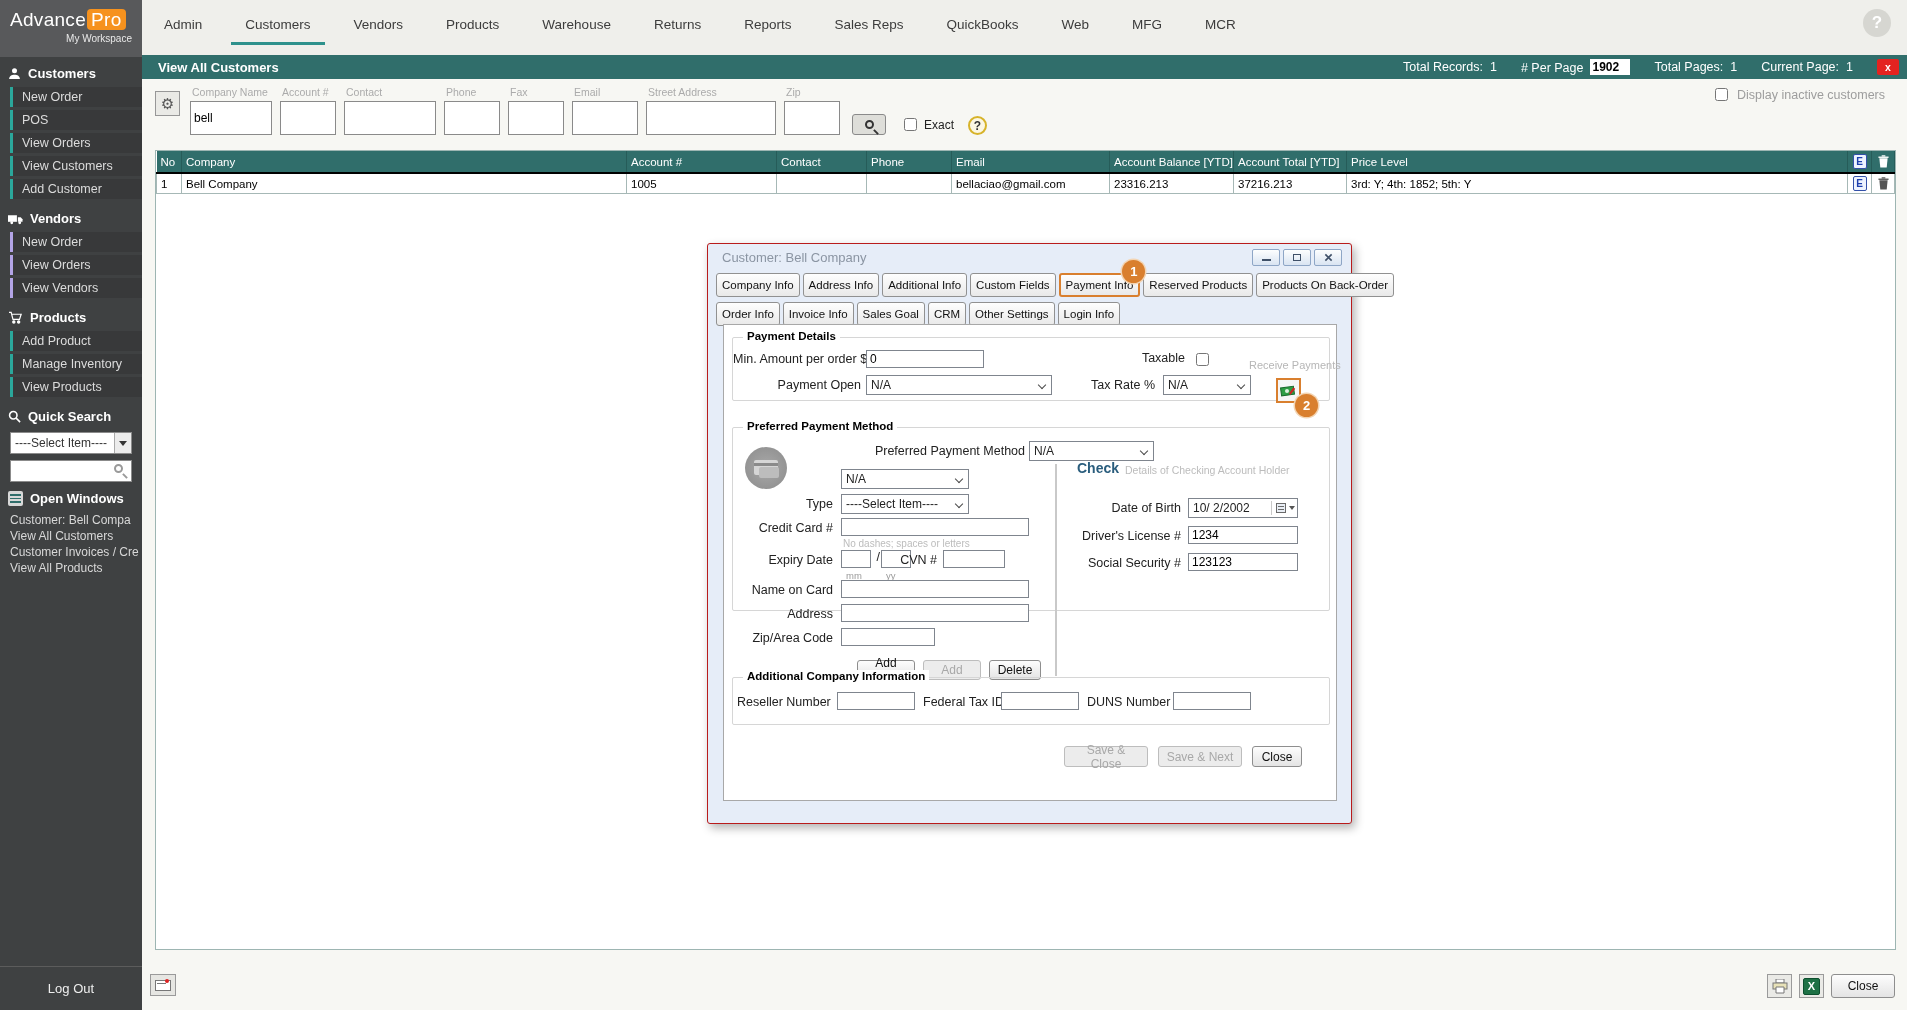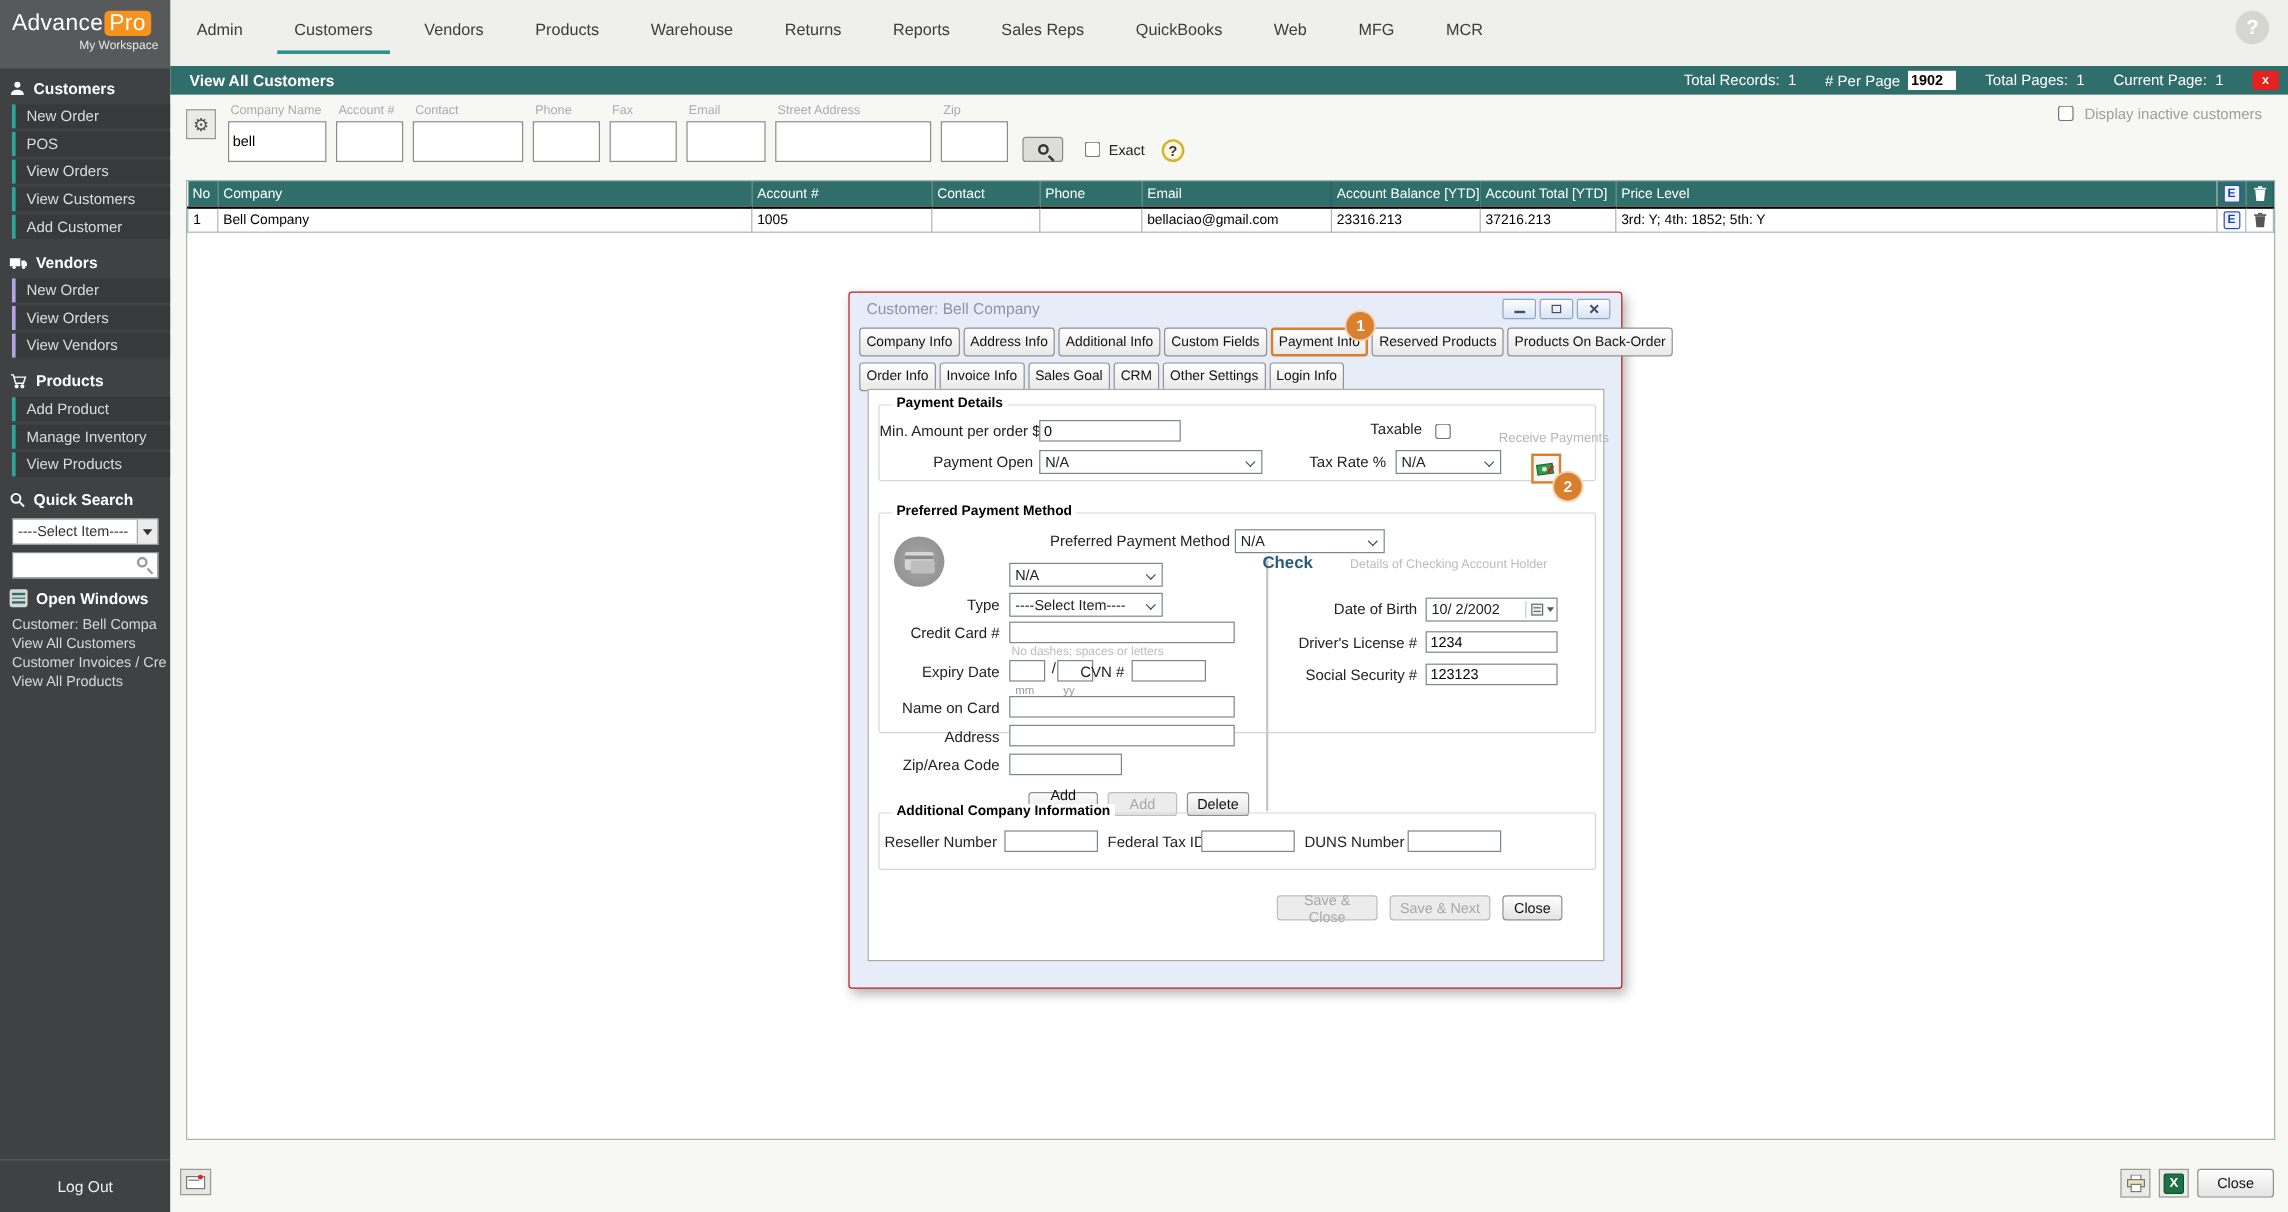--- a/index.html
+++ b/index.html
@@ -507,21 +507,21 @@
       <span class="lbl" style="left:0; width:100px; top:179px;">Address</span>
       <input class="tin" style="left: 108px; top: 176px; width: 188px;">
       <span class="lbl" style="left:0; width:100px; top:203px;">Zip/Area Code</span>
       <input class="tin" style="left: 108px; top: 200px; width: 94px;">
       <button class="btn" style="position:absolute; left:124px; top:232px; width:58px; height:20px;">Add New</button>
       <button class="btn disabled" style="position:absolute; left:190px; top:232px; width:58px; height:20px;">Add</button>
       <button class="btn" style="position:absolute; left:256px; top:232px; width:52px; height:20px;">Delete</button>
 
       <div class="vdiv" style="left:322px; top:36px; height:212px;"></div>
 
-      <span class="check-h" style="left:319px; top:32px;">Check</span>
+      <span class="check-h" style="left:344px; top:32px;">Check</span>
       <span class="hint" style="left:392px; top:36px; font-size:10.5px;">Details of Checking Account Holder</span>
       <span class="lbl" style="left:330px; width:118px; top:73px;">Date of Birth</span>
       <div class="date-box" style="left:455px; top:70px; width:110px;">
         <span>10/ 2/2002</span>
         <span class="cal-btn">
             <span class="cal-ico"></span>
             <span class="tri-down" style="border-top-color:#555; border-left-width:3px; border-right-width:3px; border-top-width:4px;"></span>
           </span>
       </div>
       <span class="lbl" style="left:330px; width:118px; top:101px;">Driver's License #</span>

